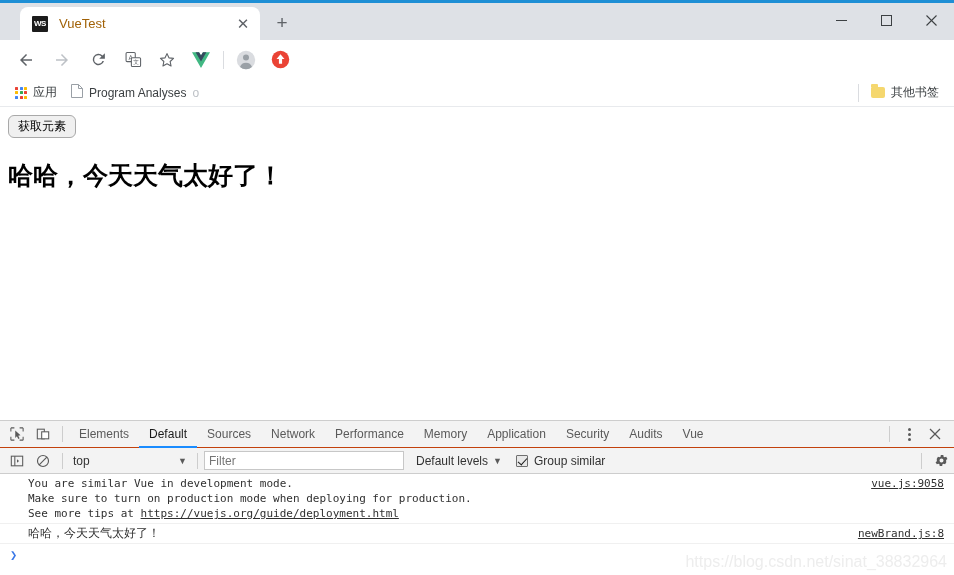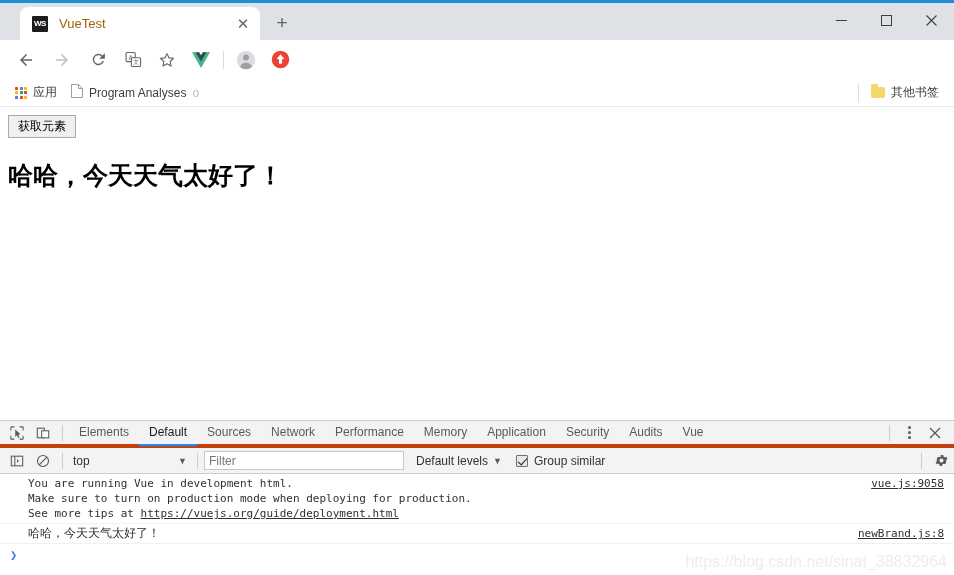--- a/index.html
+++ b/index.html
@@ -94,37 +94,37 @@
   .folder:before {
     content: ""; position: absolute; top: -3px; left: 0; width: 7px; height: 3px;
     background: #f5d76e; border-radius: 1px 1px 0 0;
   }
 
   
   .page { height: 309px; background: #ffffff; padding: 8px; position: relative; }
   .getbtn {
     font-family: "Liberation Sans", sans-serif;
     font-size: 12px; color: #000; background: #f0f0f0;
-    border: 1px solid #a9a9a9; border-radius: 0;
+    border: 1px solid #a9a9a9; border-radius: 6px;
     padding: 3px 9px; line-height: 1.25;
   }
   .heading {
     margin: 21px 0 0 0; font-size: 25px; font-weight: bold; color: #000;
     font-family: "Liberation Sans", sans-serif;
   }
 
   
   .devtools {
     position: absolute; left: 0; bottom: 0; width: 954px; height: 155px;
     background: #ffffff; border-top: 1px solid #cdcdcd;
     font-family: "Liberation Sans", sans-serif;
   }
   .dt-tabs {
     height: 27px; display: flex; align-items: center;
-    border-bottom: 4px solid #c2410c; background: #f3f3f3;
+    border-bottom: 1px solid #c2410c; background: #f3f3f3;
     padding-left: 4px; font-size: 12px; justify-content: flex-end;
   }
   .dt-iconbtn { width: 26px; height: 26px; display: flex; align-items: center; justify-content: center; }
   .dt-sep { width: 1px; height: 16px; background: #cdcdcd; margin: 0 6px; }
   .dt-tab {
     padding: 0 10px; height: 27px; line-height: 27px; color: #5a5a5a; white-space: nowrap;
   }
   .dt-tab.active { color: #1a1a1a; box-shadow: inset 0 -2px 0 #1a8cff; }
   .dt-right { margin-left: auto; display: flex; align-items: center; padding-right: 6px; }
   .kebab { display: flex; flex-direction: column; gap: 2px; align-items: center; }
@@ -387,21 +387,21 @@
           <svg width="15" height="15" viewBox="0 0 24 24">
               <path d="M19.4 13a7.8 7.8 0 0 0 0-2l2.1-1.6-2-3.5-2.5 1a7.6 7.6 0 0 0-1.7-1l-.4-2.6h-4l-.4 2.6a7.6 7.6 0 0 0-1.7 1l-2.5-1-2 3.5L4.6 11a7.8 7.8 0 0 0 0 2l-2.1 1.6 2 3.5 2.5-1c.5.4 1.1.8 1.7 1l.4 2.6h4l.4-2.6c.6-.2 1.2-.6 1.7-1l2.5 1 2-3.5zM12 15.2A3.2 3.2 0 1 1 12 8.8a3.2 3.2 0 0 1 0 6.4z" fill="#5a5a5a"></path>
             </svg>
         </div>
       </div>
     </div>
 
     <div class="console-body">
 
       <div class="msg">
-        <div>You are running Vue in development html.</div>
+        <div>You are similar Vue in development mode.</div>
         <div>Make sure to turn on production mode when deploying for production.</div>
         <div><span>See more tips at </span><a class="inlink" href="#">https://vuejs.org/guide/deployment.html</a></div>
         <a class="src" href="#">vue.js:9058</a>
       </div>
 
       <div class="msg">
         <div class="cjk">哈哈，今天天气太好了！</div>
         <a class="src" href="#">newBrand.js:8</a>
       </div>
 

